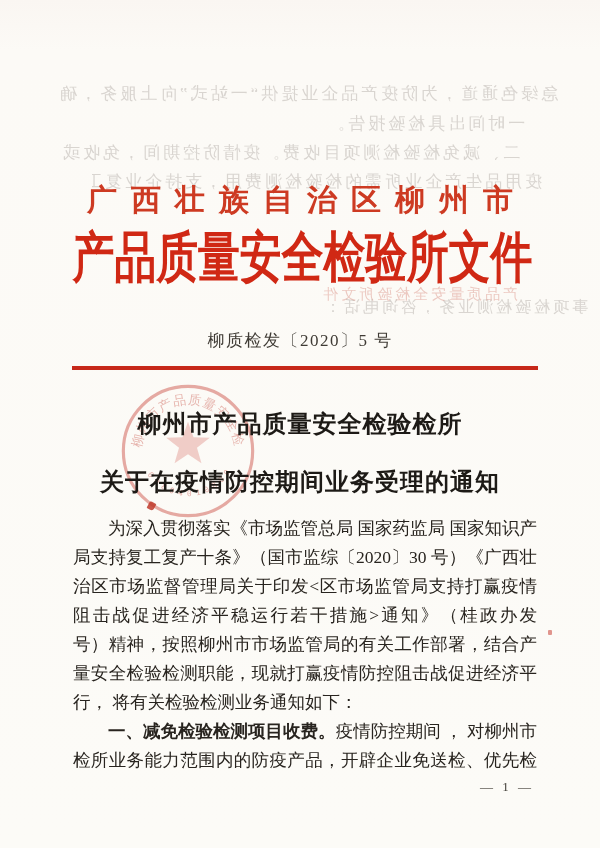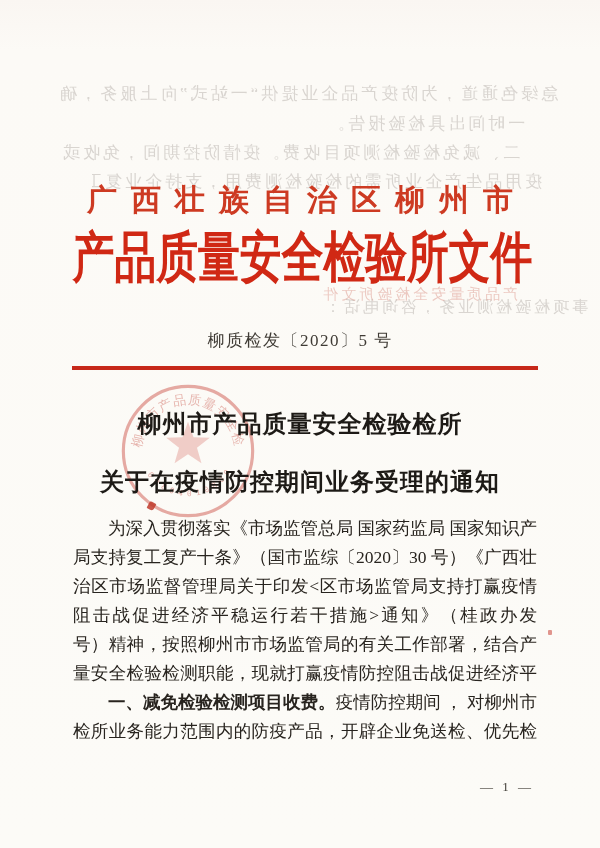--- a/index.html
+++ b/index.html
@@ -131,20 +131,21 @@
   <div class="speck1"></div>
   <div class="speck2"></div>
 
   <div class="body-block">
     <div class="bline indent">为深入贯彻落实《市场监管总局 国家药监局 国家知识产权</div>
     <div class="bline">局支持复工复产十条》（国市监综〔2020〕30 号）《广西壮族自</div>
     <div class="bline">治区市场监督管理局关于印发&lt;区市场监管局支持打赢疫情防控</div>
     <div class="bline">阻击战促进经济平稳运行若干措施&gt;通知》（桂政办发〔2020〕4</div>
     <div class="bline">号）精神，按照柳州市市场监管局的有关工作部署，结合产品质</div>
     <div class="bline">量安全检验检测职能，现就打赢疫情防控阻击战促进经济平稳运</div>
+    <div class="bline noj">行， 将有关检验检测业务通知如下：</div>
     <div class="bline indent">
       <b>一、减免检验检测项目收费。</b><span>疫情防控期间 ， 对柳州市质</span>
     </div>
     <div class="bline">检所业务能力范围内的防疫产品，开辟企业免送检、优先检的绿</div>
   </div>
 
   <div class="page-number">— 1 —</div>
 
 </div>
 

